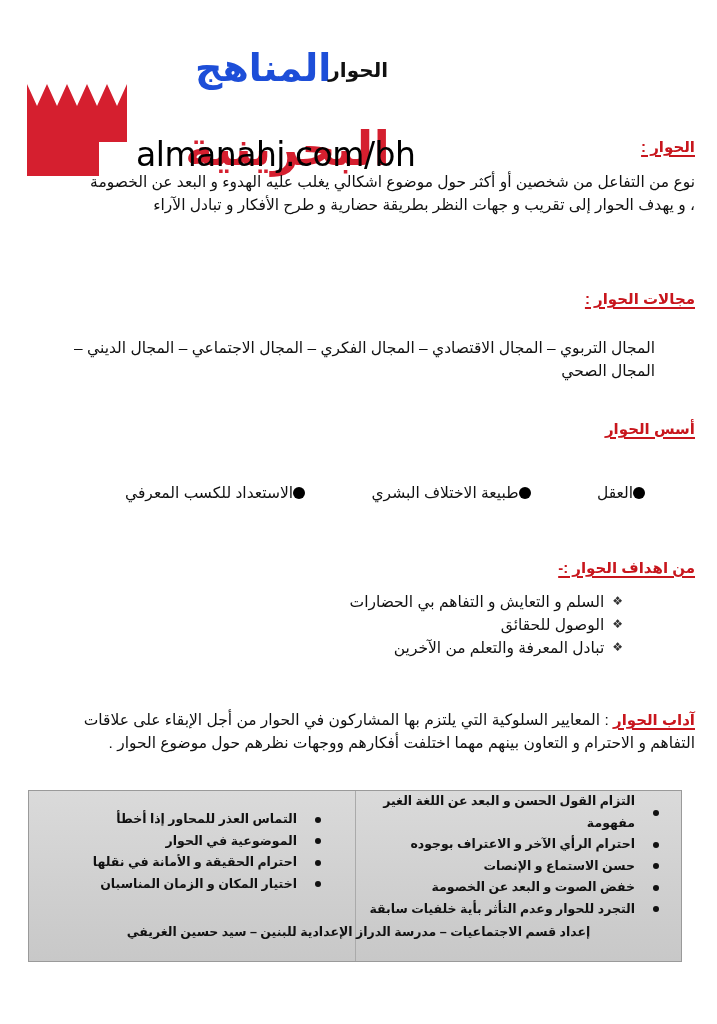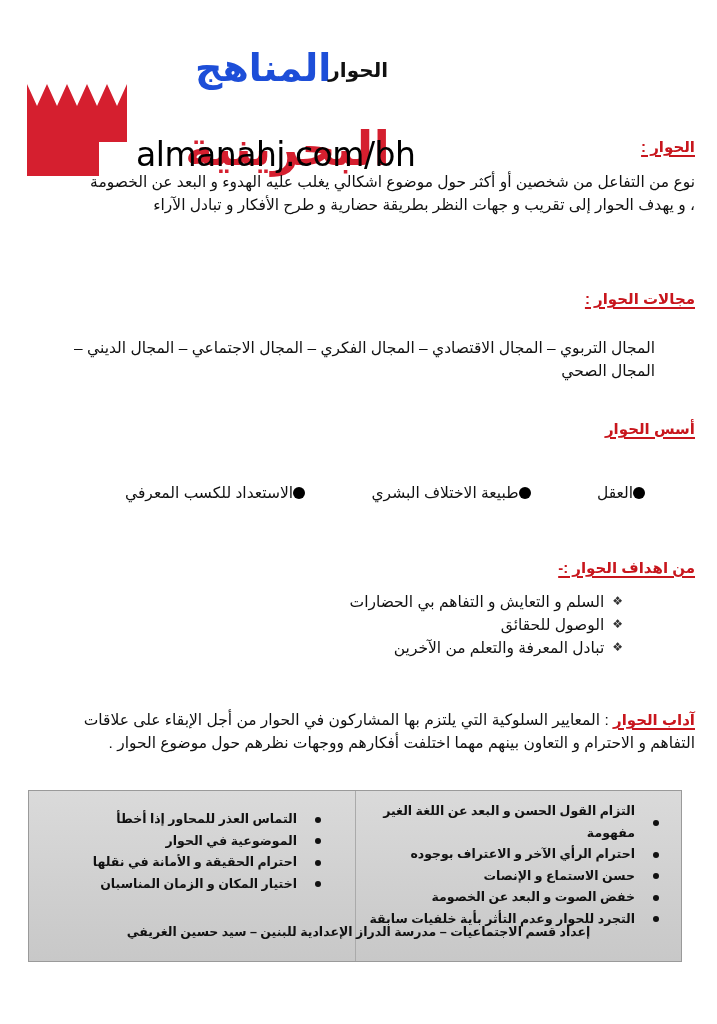--- a/index.html
+++ b/index.html
@@ -31,21 +31,21 @@
   .dot { display: inline-block; width: 12px; height: 12px; border-radius: 50%; background: #000; }
 
   #h-ahdaf { right: 22px; top: 559px; }
   #ahdaf-list { right: 94px; top: 590px; width: 300px; font-size: 15.5px; line-height: 23px; }
   .ahdaf-item { display: flex; align-items: center; gap: 8px; }
   .diamond { font-size: 12px; color: #333; }
 
   #p-adab { right: 22px; top: 708px; width: 640px; }
 
   #rules-box { left: 28px; top: 790px; width: 654px; height: 172px; border: 1px solid #9a9a9a; background: linear-gradient(to bottom, #dadada, #cfcfcf 60%, #c8c8c8); display: flex; flex-direction: row-reverse; }
-  .box-col { height: 100%; padding-top: 10px; }
+  .box-col { height: 100%; padding-top: 0; }
   #box-col-right { width: 327px; border-left: 1px solid #aaaaaa; padding-right: 22px; }
   #box-col-left { width: 327px; padding-right: 34px; padding-top: 18px; }
   .rule-item { direction: rtl; display: flex; align-items: center; font-size: 12.5px; font-weight: bold; line-height: 21.5px; color: #111; }
   .rule-bullet { display: inline-block; width: 6px; height: 6px; border-radius: 50%; background: #111; margin-left: 18px; flex: none; }
 
   #footer { left: 0; top: 924px; width: 717px; text-align: center; font-size: 12.5px; font-weight: bold; direction: rtl; color: #111; }
 </style>
 </head>
 <body>
 

